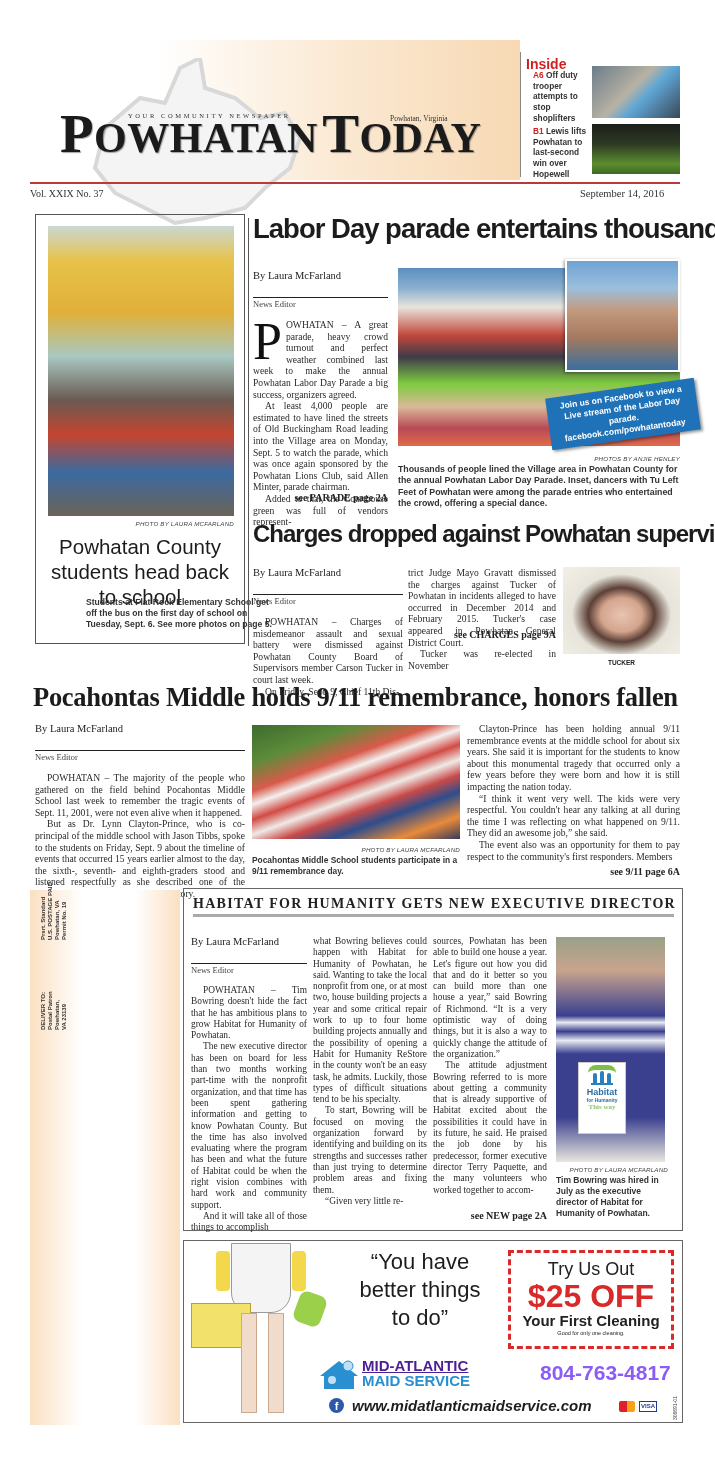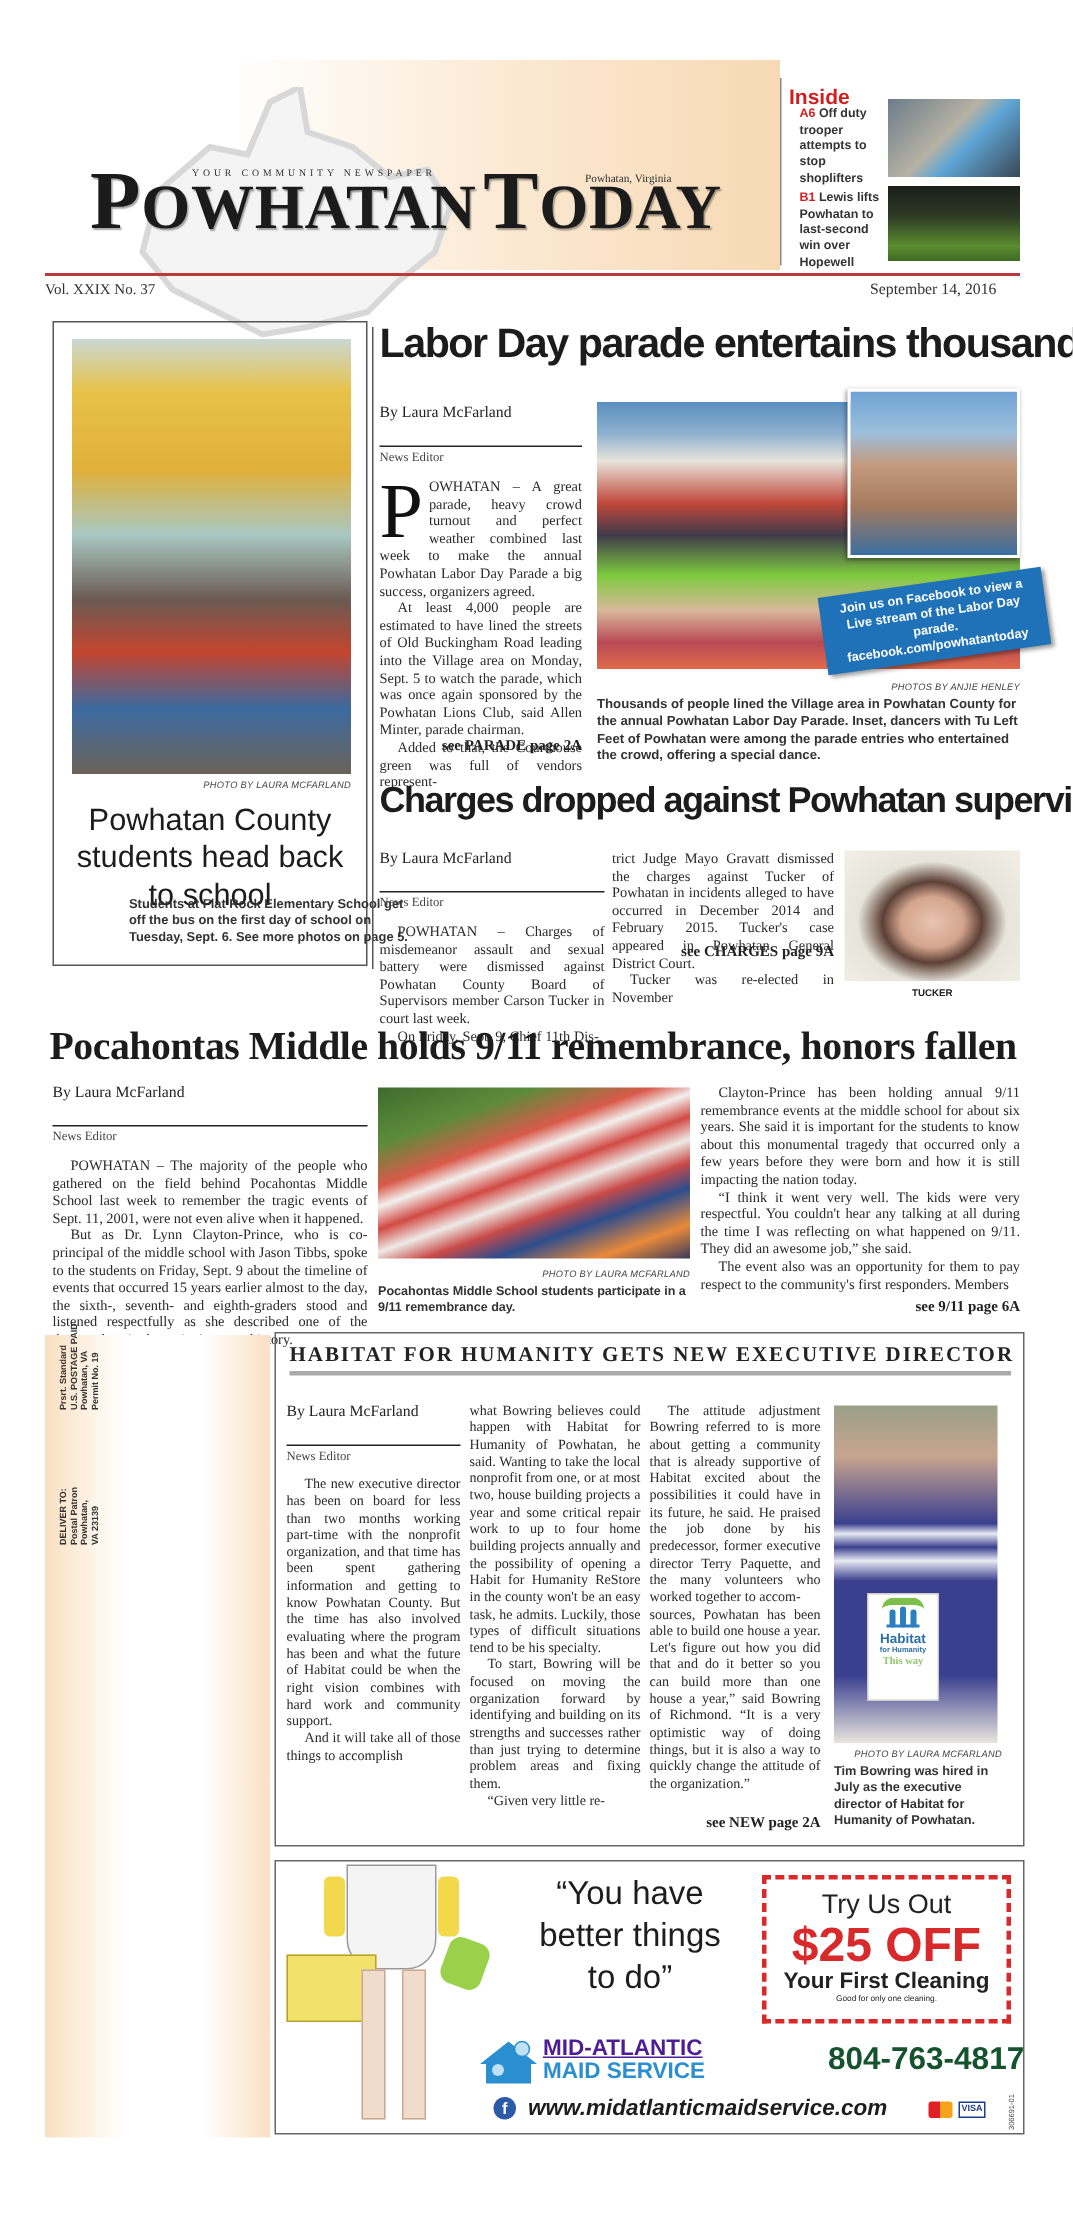--- a/index.html
+++ b/index.html
@@ -162,32 +162,33 @@
 </div>
 
 <div class="abs" style="left:183px; top:888px; width:500px; height:343px; border:1.5px solid #666;"></div>
 <div class="abs habitat-title" style="left:193px; top:896px; white-space:nowrap;">HABITAT FOR HUMANITY GETS NEW EXECUTIVE DIRECTOR</div>
 <div class="abs" style="left:193px; top:914px; width:481px; height:3px; background:#aaa;"></div>
 
 <div class="abs" style="left:191px; top:936px; width:116px;">
   <div class="byline">By Laura McFarland</div>
   <div class="role">News Editor</div>
   <div class="body-text" style="font-size:9.4px; line-height:11.3px;">
+    <p>POWHATAN – Tim Bowring doesn't hide the fact that he has ambitious plans to grow Habitat for Humanity of Powhatan.</p>
     <p>The new executive director has been on board for less than two months working part-time with the nonprofit organization, and that time has been spent gathering information and getting to know Powhatan County. But the time has also involved evaluating where the program has been and what the future of Habitat could be when the right vision combines with hard work and community support.</p>
     <p>And it will take all of those things to accomplish</p>
   </div>
 </div>
 <div class="abs body-text" style="left:313px; top:936px; width:114px; font-size:9.4px; line-height:11.3px;">
   <p style="text-indent:0;">what Bowring believes could happen with Habitat for Humanity of Powhatan, he said. Wanting to take the local nonprofit from one, or at most two, house building projects a year and some critical repair work to up to four home building projects annually and the possibility of opening a Habit for Humanity ReStore in the county won't be an easy task, he admits. Luckily, those types of difficult situations tend to be his specialty.</p>
   <p>To start, Bowring will be focused on moving the organization forward by identifying and building on its strengths and successes rather than just trying to determine problem areas and fixing them.</p>
   <p>“Given very little re-</p>
 </div>
 <div class="abs body-text" style="left:433px; top:936px; width:114px; font-size:9.4px; line-height:11.3px;">
+  <p style="text-indent:0;">sources, Powhatan has been able to build one house a year. Let's figure out how you did that and do it better so you can build more than one house a year,” said Bowring of Richmond. “It is a very optimistic way of doing things, but it is also a way to quickly change the attitude of the organization.”</p>
   <p>The attitude adjustment Bowring referred to is more about getting a community that is already supportive of Habitat excited about the possibilities it could have in its future, he said. He praised the job done by his predecessor, former executive director Terry Paquette, and the many volunteers who worked together to accom-</p>
-  <p style="text-indent:0;">sources, Powhatan has been able to build one house a year. Let's figure out how you did that and do it better so you can build more than one house a year,” said Bowring of Richmond. “It is a very optimistic way of doing things, but it is also a way to quickly change the attitude of the organization.”</p>
 </div>
 <div class="abs jump" style="left:433px; top:1210px; width:114px;">see NEW page 2A</div>
 
 <div class="abs photo" style="left:556px; top:937px; width:109px; height:225px; background:linear-gradient(180deg,#9aa088 0%,#c8a48e 15%,#3a3f8e 35%,#e8eaf2 38%,#3a3f8e 42%,#e8eaf2 46%,#3a3f8e 52%,#3a3f8e 80%,#e9e6df 100%);"></div>
 <div class="abs" style="left:578px; top:1062px; width:48px; height:72px; background:#fff; border:1px solid #ccc; text-align:center; font-family:'Liberation Sans',sans-serif;">
   <div style="margin:8px auto 2px; width:22px; height:14px; border-bottom:2px solid #2a7fbf; position:relative;">
     <div style="position:absolute; left:-3px; top:-6px; width:28px; height:8px; border-top:5px solid #7cbf4a; border-radius:8px 8px 0 0;"></div>
     <div style="position:absolute; left:2px; top:2px; width:4px; height:12px; background:#2a7fbf; border-radius:2px;"></div>
     <div style="position:absolute; left:9px; top:0px; width:4px; height:14px; background:#2a7fbf; border-radius:2px;"></div>
     <div style="position:absolute; left:16px; top:2px; width:4px; height:12px; background:#2a7fbf; border-radius:2px;"></div>
@@ -224,18 +225,18 @@
   <svg width="42" height="32" viewBox="0 0 42 32">
     <path d="M2 18 L21 3 L40 18 L36 18 L36 31 L6 31 L6 18 Z" fill="#2a8fd0"></path>
     <circle cx="30" cy="8" r="5" fill="#bfe1f5" stroke="#2a8fd0"></circle>
     <circle cx="14" cy="22" r="4" fill="#bfe1f5"></circle>
   </svg>
 </div>
 <div class="abs sans" style="left:362px; top:1358px; font-weight:bold; line-height:15px;">
   <div style="font-size:15px; color:#4c1d95;text-decoration:underline;">MID-ATLANTIC</div>
   <div style="font-size:15px; color:#2a8fd0;">MAID SERVICE</div>
 </div>
-<div class="abs sans" style="left:540px; top:1361px; font-size:21px; font-weight:bold; color:#14532d;margin-left:12px;">804-763-4817</div>
+<div class="abs sans" style="left:540px; top:1361px; font-size:21px; font-weight:bold; color:#8b5cf6;">804-763-4817</div>
 <div class="abs" style="left:329px; top:1398px; width:15px; height:15px; border-radius:50%; background:#2d5aa8; color:#fff; font-family:'Liberation Sans',sans-serif; font-weight:bold; font-size:11px; text-align:center; line-height:16px;">f</div>
 <div class="abs sans" style="left:352px; top:1397px; font-size:15px; font-weight:bold; font-style:italic; color:#1d1d1d;">www.midatlanticmaidservice.com</div>
 <div class="abs mc" style="left:619px; top:1401px;"></div>
 <div class="abs visa" style="left:639px; top:1401px;">VISA</div>
 <div class="abs sans" style="left:672px; top:1420px; font-size:5px; color:#444; transform:rotate(-90deg); transform-origin:left top; white-space:nowrap;">306691-01</div>
 
 </body></html>

